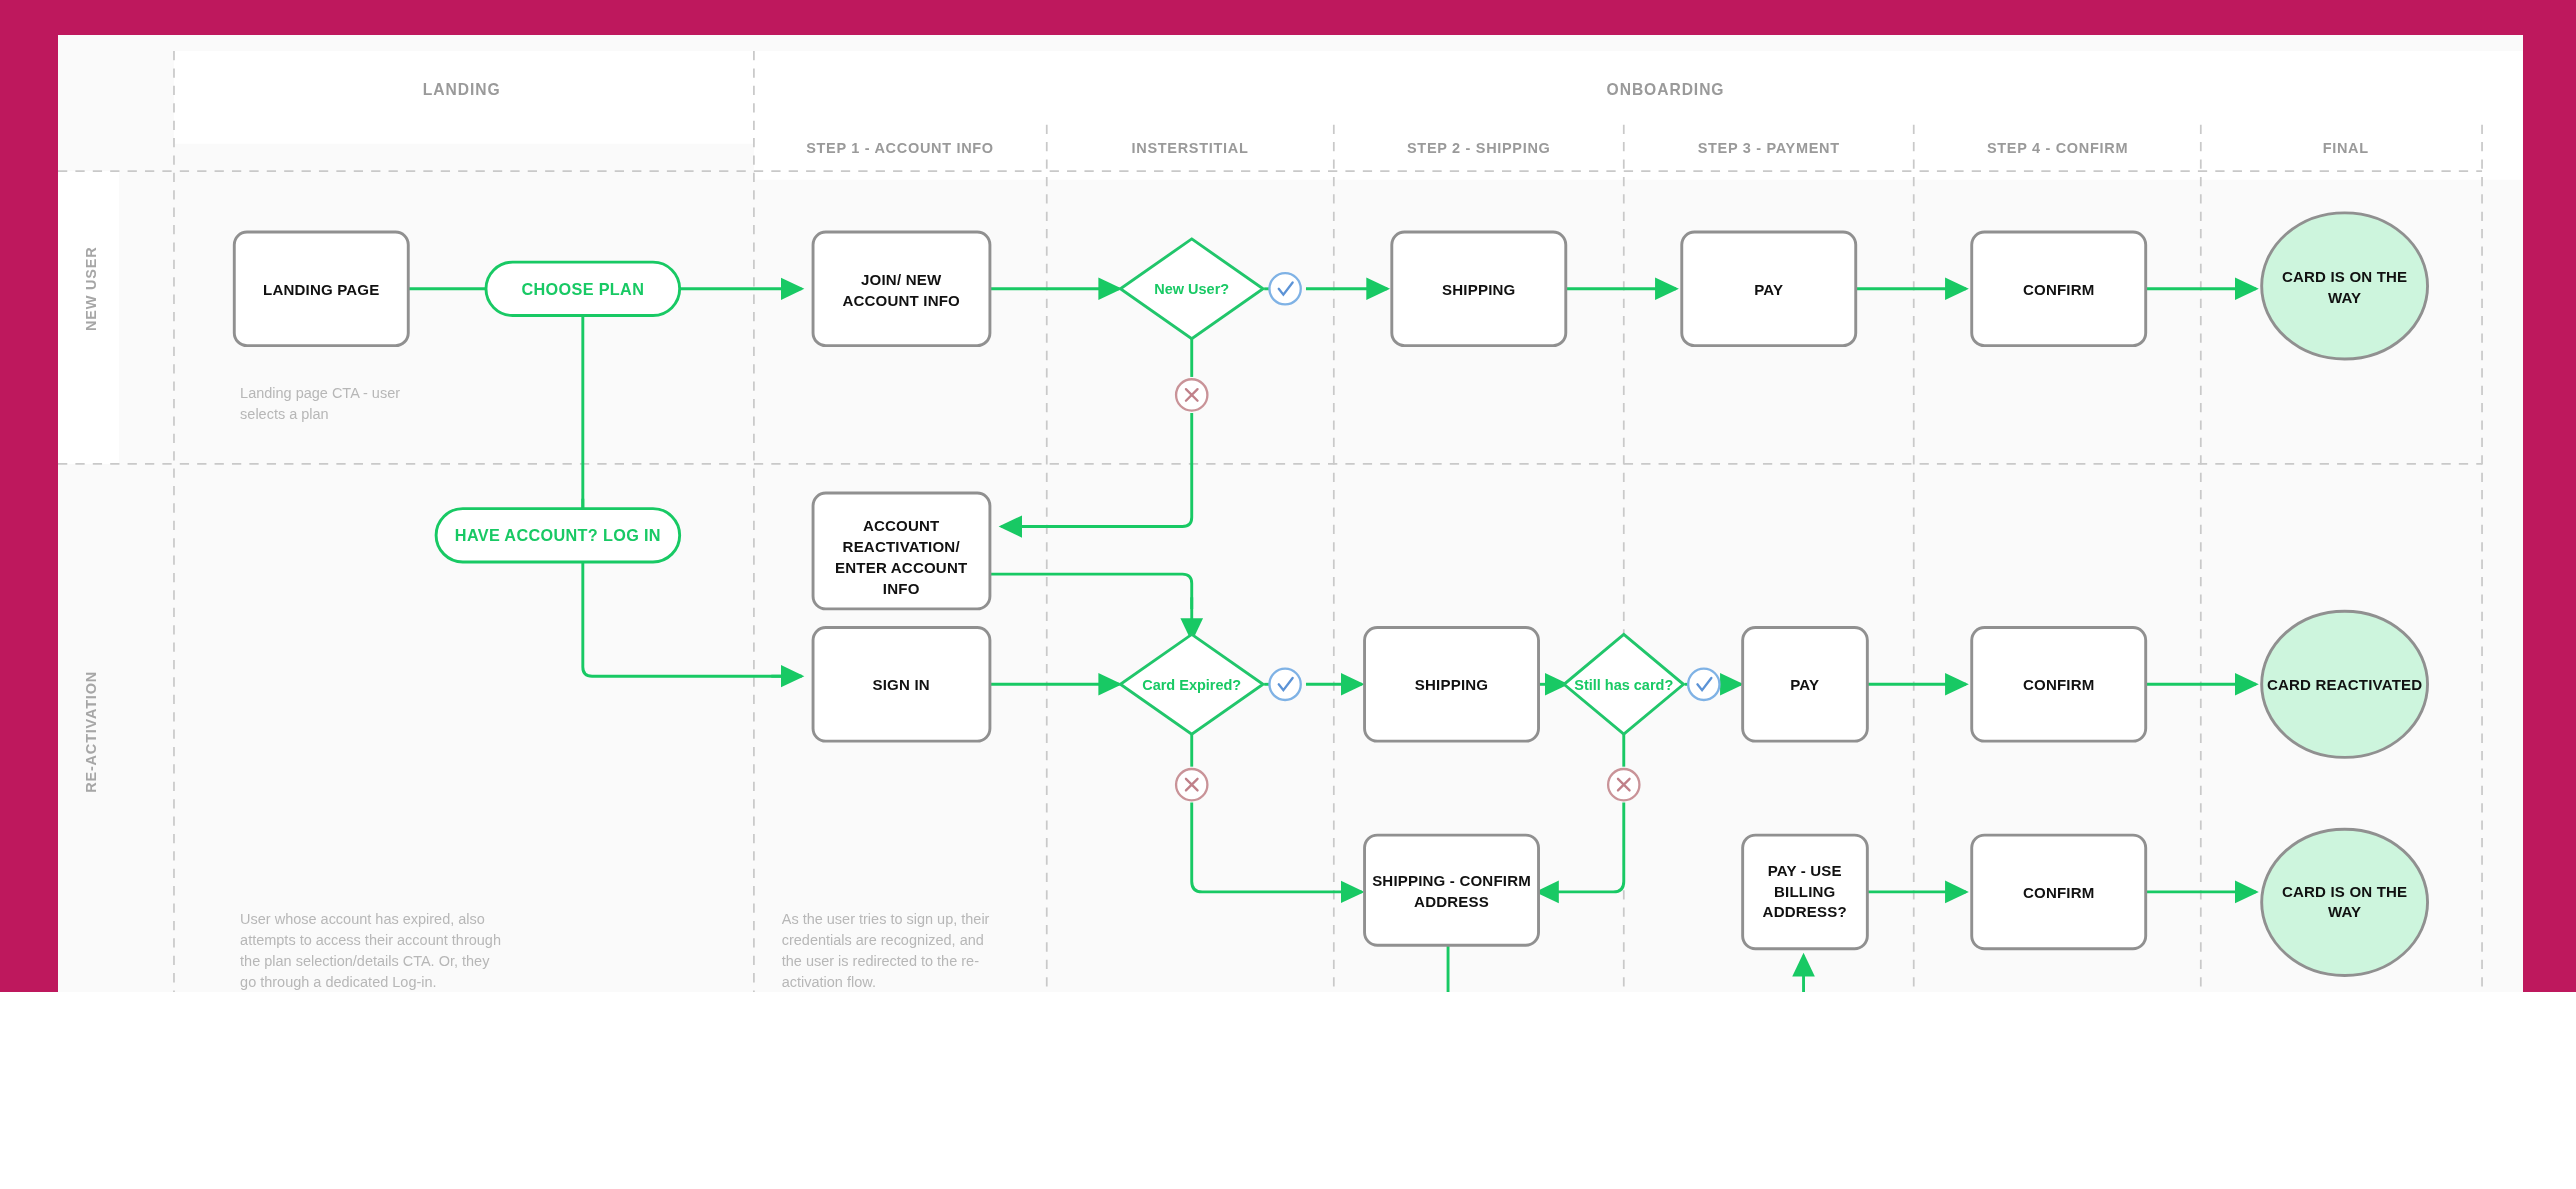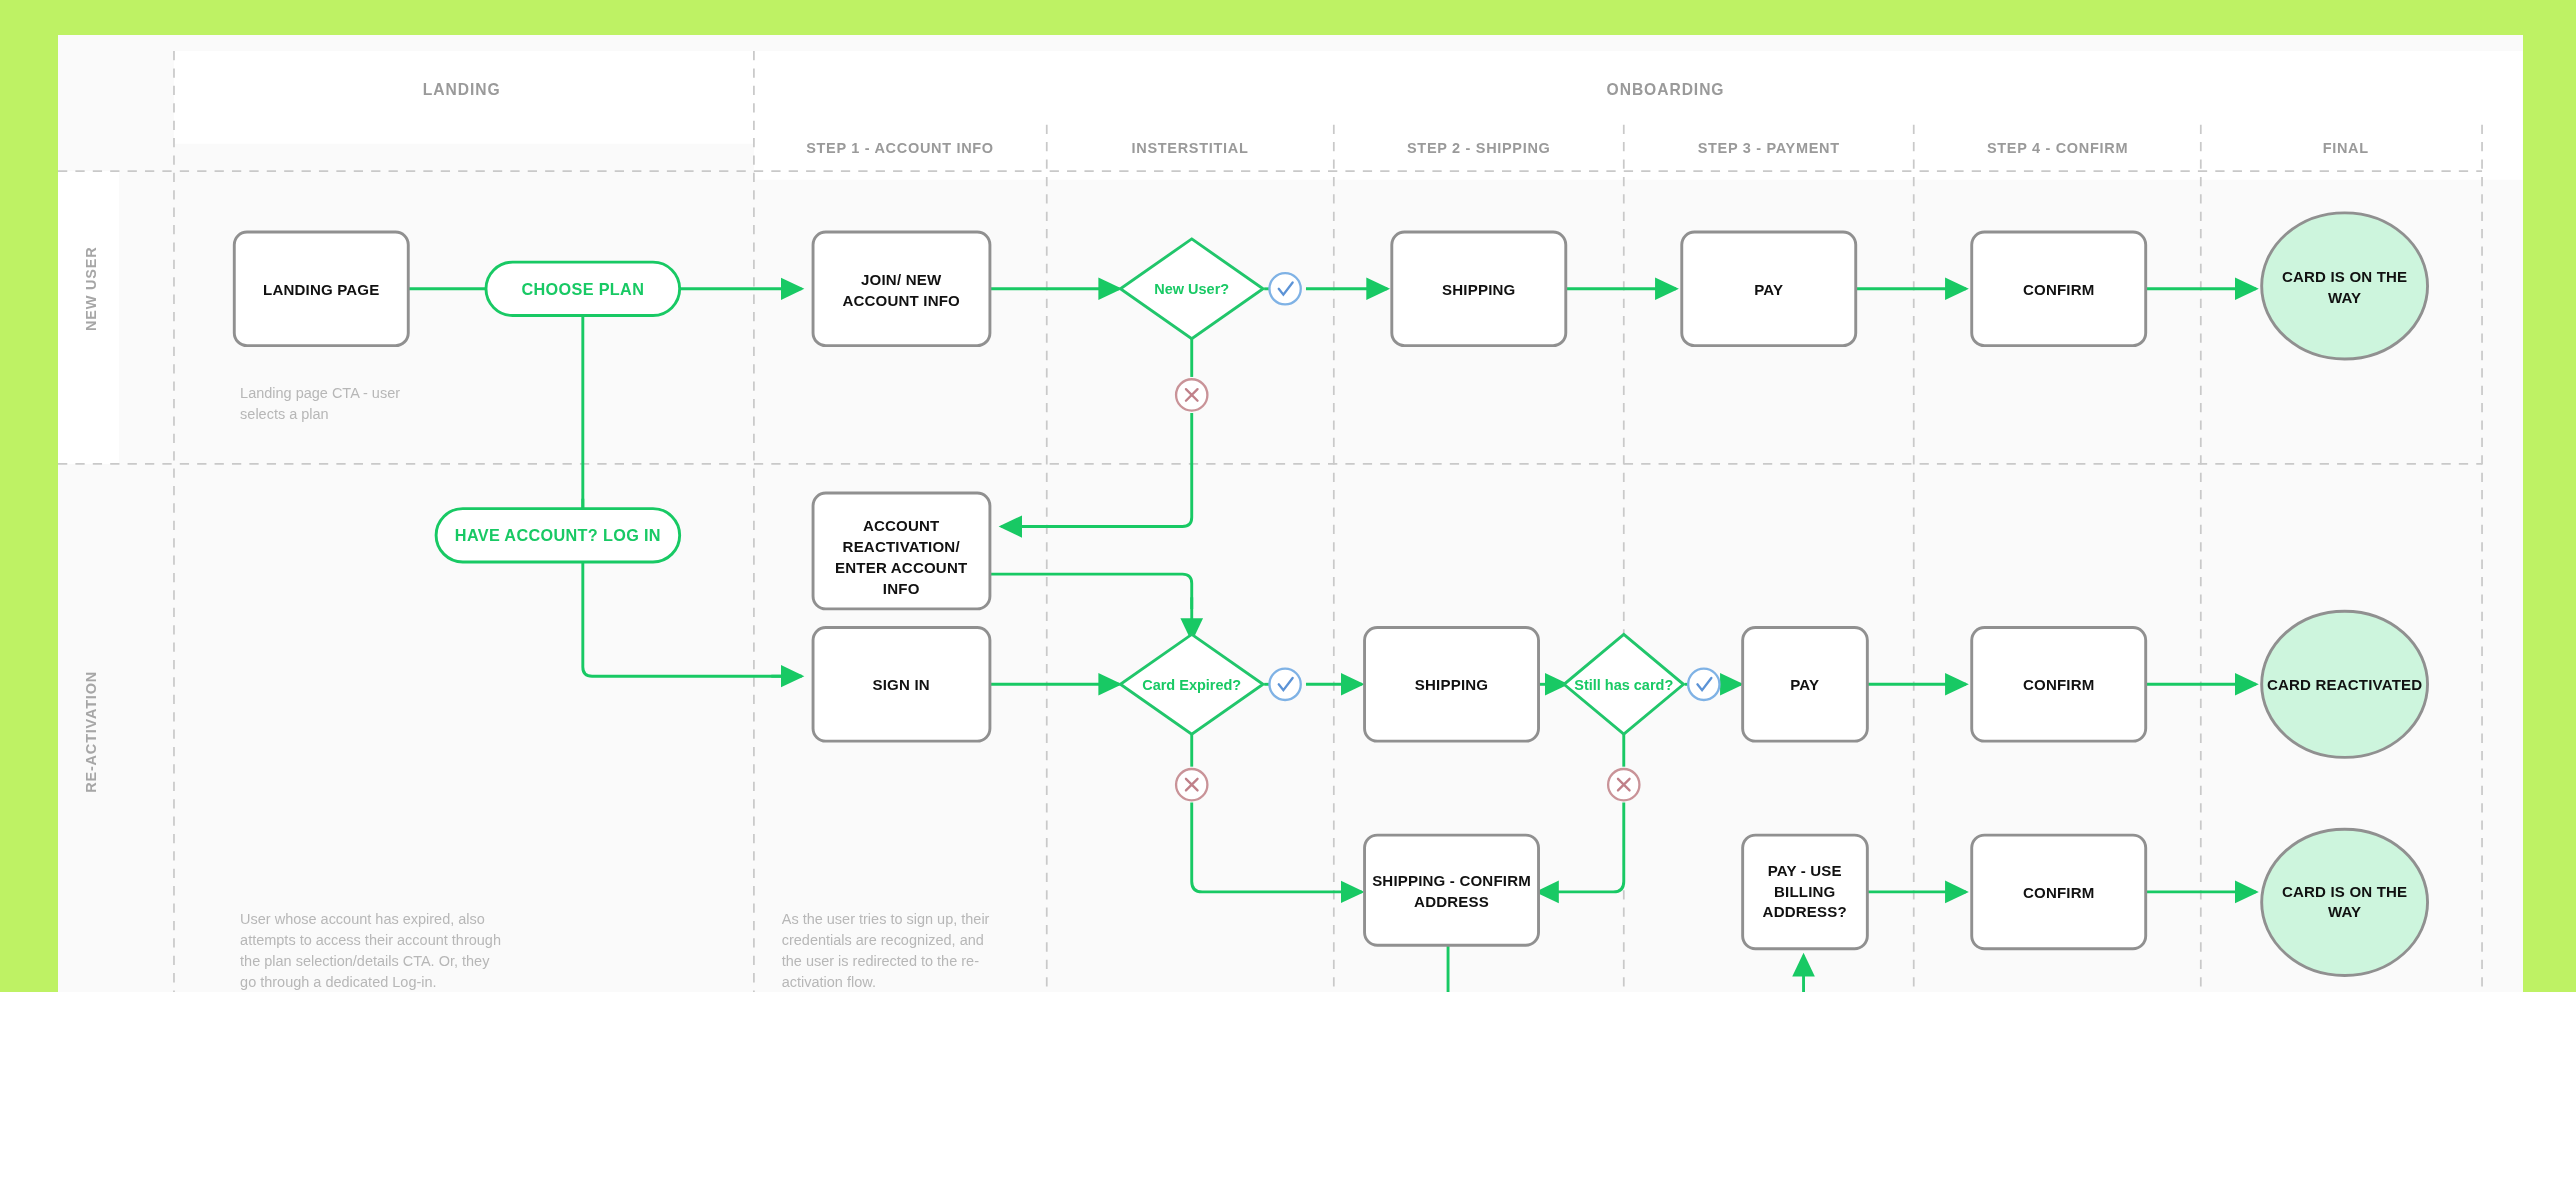--- a/index.html
+++ b/index.html
@@ -1,17 +1,17 @@
 <!DOCTYPE html>
 <html style="font-size:9.3px"><head>
 <meta charset="utf-8">
 <style>
   html,body{margin:0;padding:0;background:#ffffff;}
   body{font-family:"Liberation Sans",sans-serif;}
-  #stage{position:relative;width:2576px;height:992px;background:#bef264;overflow:hidden;}
+  #stage{position:relative;width:2576px;height:992px;background:#be185d;overflow:hidden;}
   #board{position:absolute;left:58px;top:35px;width:2465px;height:1050px;background:#fafafa;}
   svg.layer{position:absolute;left:0;top:0;width:2576px;height:1190px;overflow:visible;}
   .node-label{font-family:"Liberation Sans",sans-serif;fill:#111111;font-size:26px;font-weight:700;letter-spacing:.3px;}
   .pill-label{font-family:"Liberation Sans",sans-serif;fill:#18c964;font-size:28px;font-weight:700;letter-spacing:.6px;}
   .dia-label{font-family:"Liberation Sans",sans-serif;fill:#18c964;font-size:25px;font-weight:600;}
   .col-head{font-family:"Liberation Sans",sans-serif;fill:#9a9a9a;font-size:27px;font-weight:600;letter-spacing:1.6px;}
   .sub-head{font-family:"Liberation Sans",sans-serif;fill:#9a9a9a;font-size:25px;font-weight:600;letter-spacing:1.2px;}
   .row-head{font-family:"Liberation Sans",sans-serif;fill:#a6a6a6;font-size:25px;font-weight:600;letter-spacing:1.4px;}
   .note{font-family:"Liberation Sans",sans-serif;fill:#b7b7b7;font-size:25px;font-weight:400;}
   .dash{stroke:#c9c9c9;stroke-width:3;stroke-dasharray:16 14;fill:none;}

